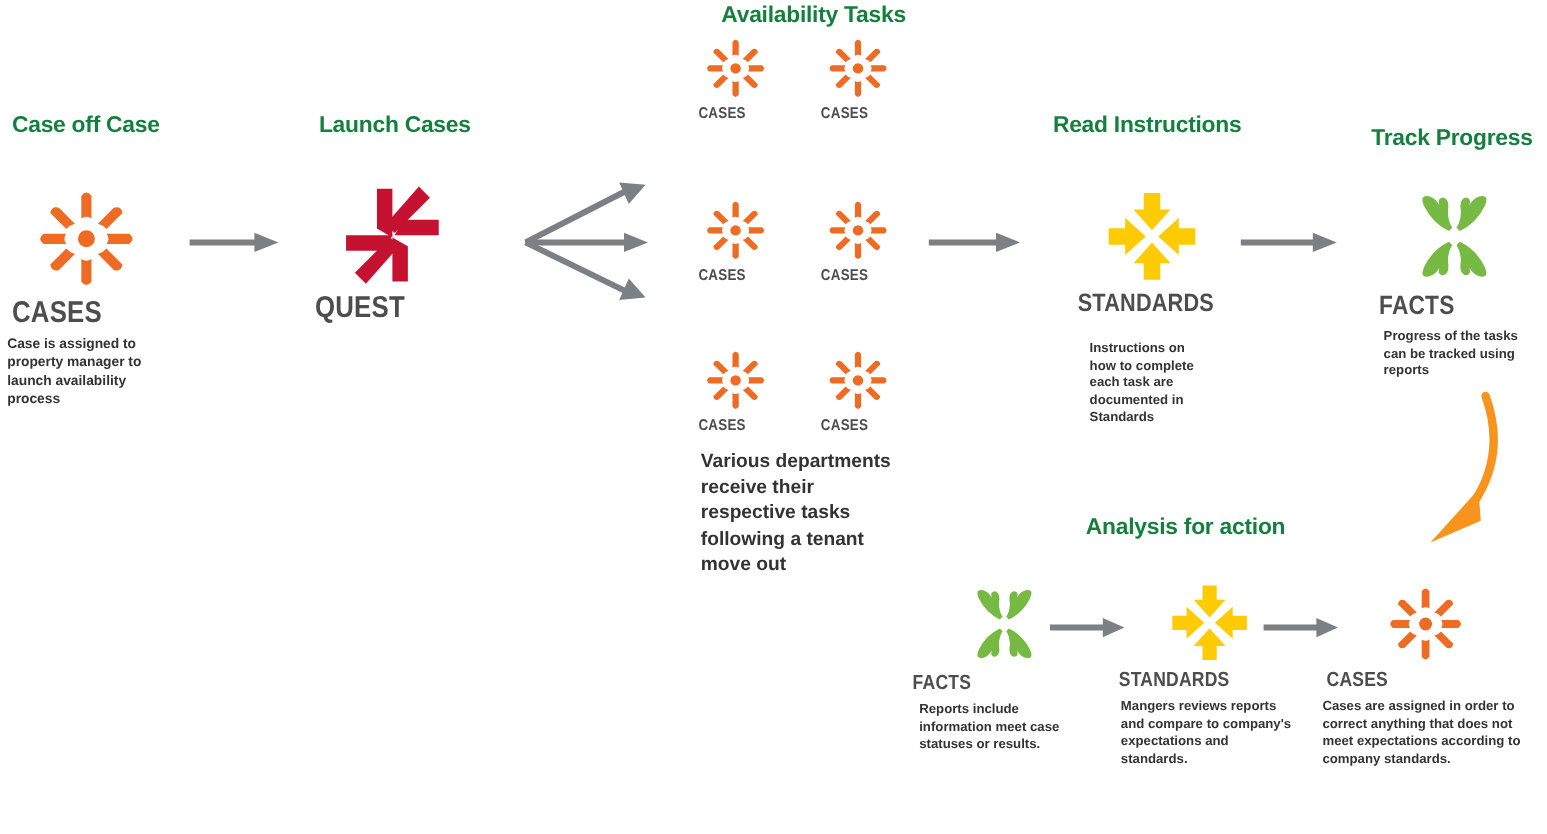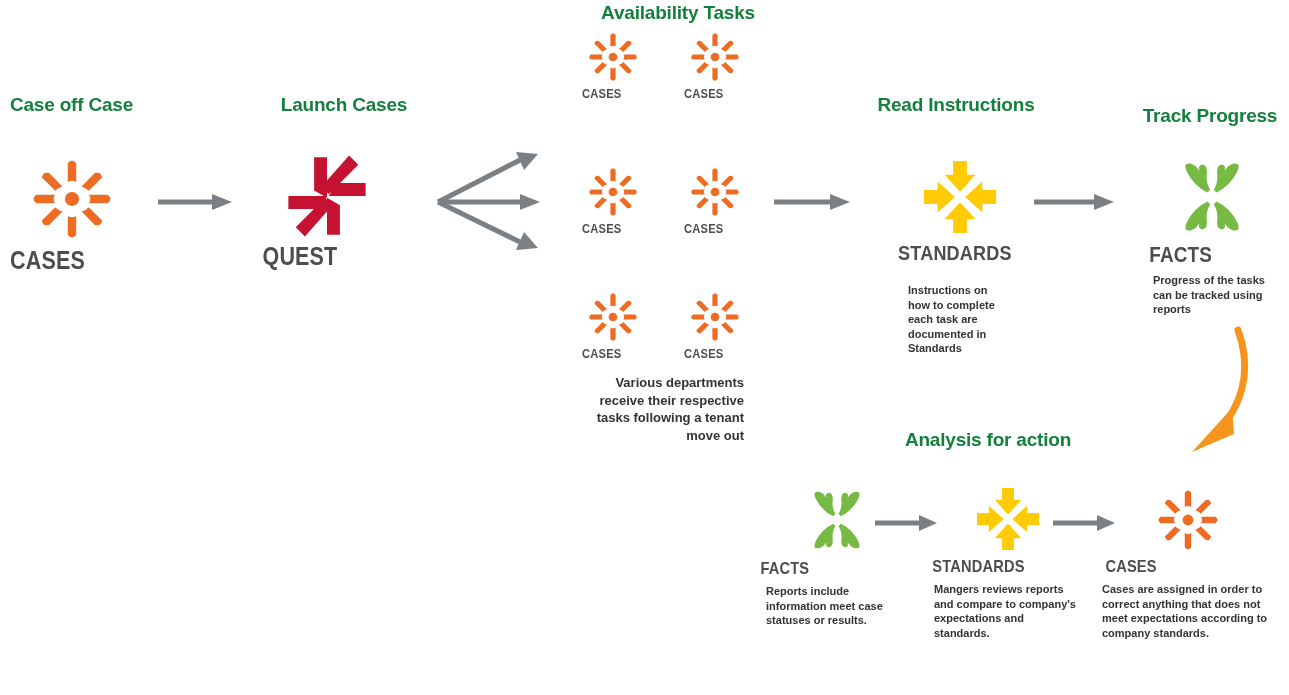--- a/index.html
+++ b/index.html
@@ -66,25 +66,25 @@
   }
 
   
   .arrow-svg {
     position: absolute;
     overflow: visible;
   }
 
   .group-caption {
     position: absolute;
-    font-size: 13px;
+    font-size: 16px;
     font-weight: bold;
     color: #333333;
     line-height: 1.35;
-    text-align: right;
+    text-align: left;
   }
 </style>
 </head>
 <body>
 
 <div id="canvas">
 
   <svg width="0" height="0" style="position:absolute" aria-hidden="true">
     <defs>
 
@@ -132,35 +132,36 @@
         <path d="M45 45 Q30 38 22 22 Q17 11 27 13 Q33 15 36 21 Q34 14 40 14 Q46 16 44 27 Q44 36 48 42 Z"></path>
         <path d="M55 45 Q70 38 78 22 Q83 11 73 13 Q67 15 64 21 Q66 14 60 14 Q54 16 56 27 Q56 36 52 42 Z"></path>
         <path d="M45 55 Q30 62 22 78 Q17 89 27 87 Q33 85 36 79 Q34 86 40 86 Q46 84 44 73 Q44 64 48 58 Z"></path>
         <path d="M55 55 Q70 62 78 78 Q83 89 73 87 Q67 85 64 79 Q66 86 60 86 Q54 84 56 73 Q56 64 52 58 Z"></path>
       </g>
     </defs>
   </svg>
 
   <div class="phase-title" style="left:0px; top:94px; width:143px;">Case off Case</div>
 
-  <div class="phase-title" style="left:266px; top:94px; width:156px;">Launch Cases</div>
+  <div class="phase-title" style="left:251px; top:94px; width:156px;">Launch Cases</div>
 
   <div class="phase-title" style="left:566px; top:2px; width:224px;">Availability Tasks</div>
 
   <div class="phase-title" style="left:852px; top:94px; width:208px;">Read Instructions</div>
 
   <div class="phase-title" style="left:1131px; top:105px; width:158px;">Track Progress</div>
 
   <div class="phase-title" style="left:866px; top:429px; width:244px;">Analysis for action</div>
 
   <div class="node" style="left:0px; top:152px; width:143px;">
     <svg class="node-icon" width="94" height="94" viewBox="0 0 100 100">
       <use href="#def-cases" fill="#EE6B24"></use>
     </svg>
     <span class="node-label lg">CASES</span>
+    <span class="node-caption cap-lg" style="padding:0 6px;">Case is assigned to property manager to launch availability process</span>
   </div>
 
   <svg class="arrow-svg" style="left:156px; top:190px;" width="80" height="24">
     <line x1="2" y1="12" x2="58" y2="12" stroke="#7A8084" stroke-width="5"></line>
     <path d="M56 4 L76 12 L56 20 Z" fill="#7A8084"></path>
   </svg>
 
   <div class="node" style="left:252px; top:150px; width:150px;">
     <svg class="node-icon" width="92" height="92" viewBox="0 0 100 100">
       <use href="#def-quest" fill="#C41230"></use>

